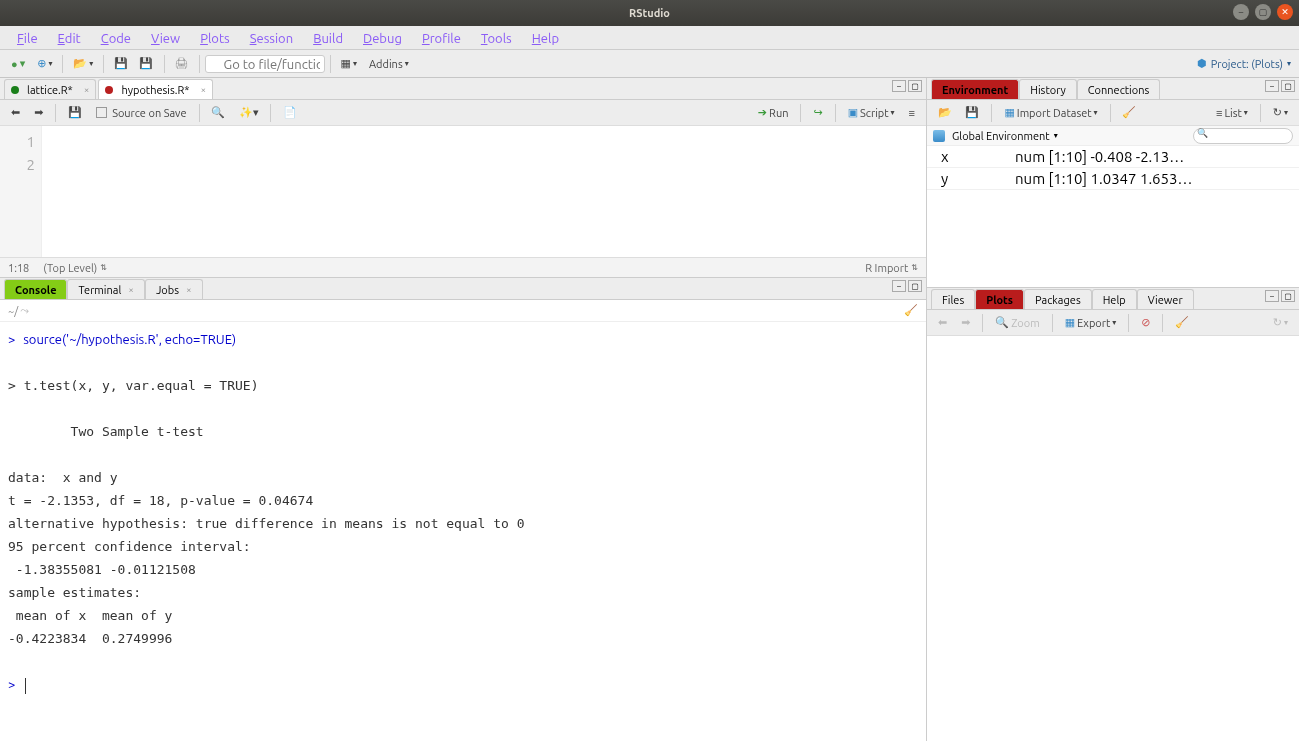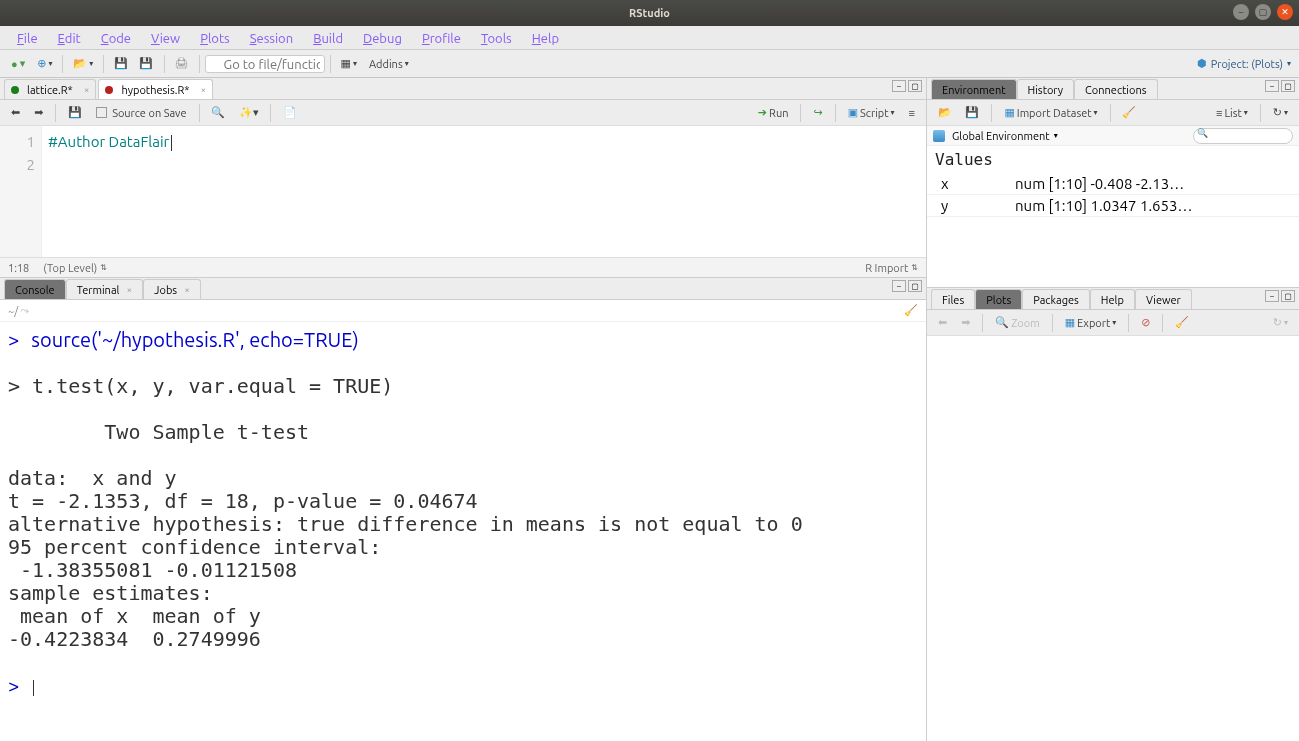--- a/index.html
+++ b/index.html
@@ -35,28 +35,28 @@
 .gutter{width:42px;background:#f5f5f5;border-right:1px solid #eee;text-align:right;color:#aaa;padding:4px 6px 0 0}
 .gutter div{line-height:23px}
 .code{flex:1;padding:4px 4px 0 6px;color:#333}
 .code-line{line-height:23px;white-space:pre}
 .comment{color:#008080}
 .keyword{color:#0000cc}
 .editor-status{height:20px;background:#f3f3f3;border-top:1px solid #ddd;display:flex;align-items:center;padding:0 8px;font-size:11px;color:#666}
 .editor-status .spacer{flex:1}
 .console-tabs{height:22px;background:#ededed;border-bottom:1px solid #ccc;display:flex;align-items:flex-end;padding-left:4px}
 .console-tab{height:20px;padding:0 10px;border:1px solid #ccc;border-bottom:none;border-radius:3px 3px 0 0;background:#ededed;display:flex;align-items:center;gap:4px;font-size:11px;margin-right:0;cursor:default}
-.console-tab.active{background:#737373;font-weight:normal}
+.console-tab.active{background:#84cc16;font-weight:bold}
 .console-path{height:22px;border-bottom:1px solid #eee;display:flex;align-items:center;padding:0 8px;font-size:11px;color:#888}
-.console-body{flex:1;padding:6px 8px;font-family:"DejaVu Sans Mono","Consolas",monospace;font-size:20px;line-height:23px;color:#333;white-space:pre;overflow:auto}
+.console-body{flex:1;padding:6px 8px;font-family:"DejaVu Sans Mono","Consolas",monospace;font-size:13px;line-height:23px;color:#333;white-space:pre;overflow:auto}
 .console-prompt-sym{color:#0000cc}
 .console-input-cmd{color:#0000cc}
 .env-tabs{height:22px;background:#ededed;border-bottom:1px solid #ccc;display:flex;align-items:flex-end;padding-left:4px;position:relative}
 .env-tab{height:20px;padding:0 10px;border:1px solid #ccc;border-bottom:none;border-radius:3px 3px 0 0;background:#ededed;font-size:11px;display:flex;align-items:center;margin-right:0;cursor:default}
-.env-tab.active{background:#737373;font-weight:normal}
+.env-tab.active{background:#b91c1c;font-weight:bold}
 .env-toolbar{height:26px;background:#ededed;border-bottom:1px solid #ddd;display:flex;align-items:center;padding:0 6px;gap:4px;font-size:11px}
 .env-toolbar .spacer{flex:1}
 .search-box{width:100px;height:16px;border:1px solid #ccc;border-radius:8px;padding:0 6px 0 18px;background:#fff;font-size:10px}
 .search-wrap{position:relative}
 .search-wrap::before{content:"🔍";position:absolute;left:4px;top:0;font-size:9px;color:#aaa}
 .env-scope{height:20px;background:#f8f8f8;border-bottom:1px solid #eee;display:flex;align-items:center;padding:0 6px;font-size:11px;gap:4px}
 .env-scope .spacer{flex:1}
 .env-section{padding:4px 8px;font-size:16px;font-weight:400;font-family:"DejaVu Sans Mono","Consolas",monospace;color:#222;background:#fff}
 .env-table{width:100%;font-family:"DejaVu Sans Mono","Consolas",monospace;font-size:15px;border-collapse:collapse}
 .env-table td{padding:2px 8px;white-space:nowrap;overflow:hidden;text-overflow:ellipsis;border-bottom:1px solid #f0f0f0}
@@ -191,21 +191,20 @@
             <span style="font-size:8px">▾</span>
           </div>
         <div class="tb-btn">≡</div>
       </div>
       <div class="editor-body">
         <div class="gutter">
           <div>1</div>
           <div>2</div>
         </div>
         <div class="code">
-          <div class="code-line"><span class="comment">#Author DataFlair</span><span class="cursor-bar"></span></div>
         </div>
       </div>
       <div class="editor-status">
         <span>1:18</span>
         <span style="width:14px"></span>
         <span>(Top Level)</span>
         <span style="font-size:8px;margin-left:3px">⇅</span>
         <span class="spacer"></span>
         <span>R Import</span>
         <span style="font-size:8px;margin-left:3px">⇅</span>
@@ -297,21 +296,20 @@
       </div>
       <div class="env-scope">
         <span class="glob-icon"></span>
         <span>Global Environment</span>
         <span style="font-size:8px">▾</span>
         <span class="spacer"></span>
         <span class="search-wrap">
           <input class="search-box" style="">
         </span>
       </div>
-      <div class="env-section">Values</div>
       <table class="env-table">
         <tbody>
             <tr>
               <td>x</td>
               <td>num [1:10] -0.408 -2.13…</td>
             </tr>
         <tr>
               <td>y</td>
               <td>num [1:10] 1.0347 1.653…</td>
             </tr>

